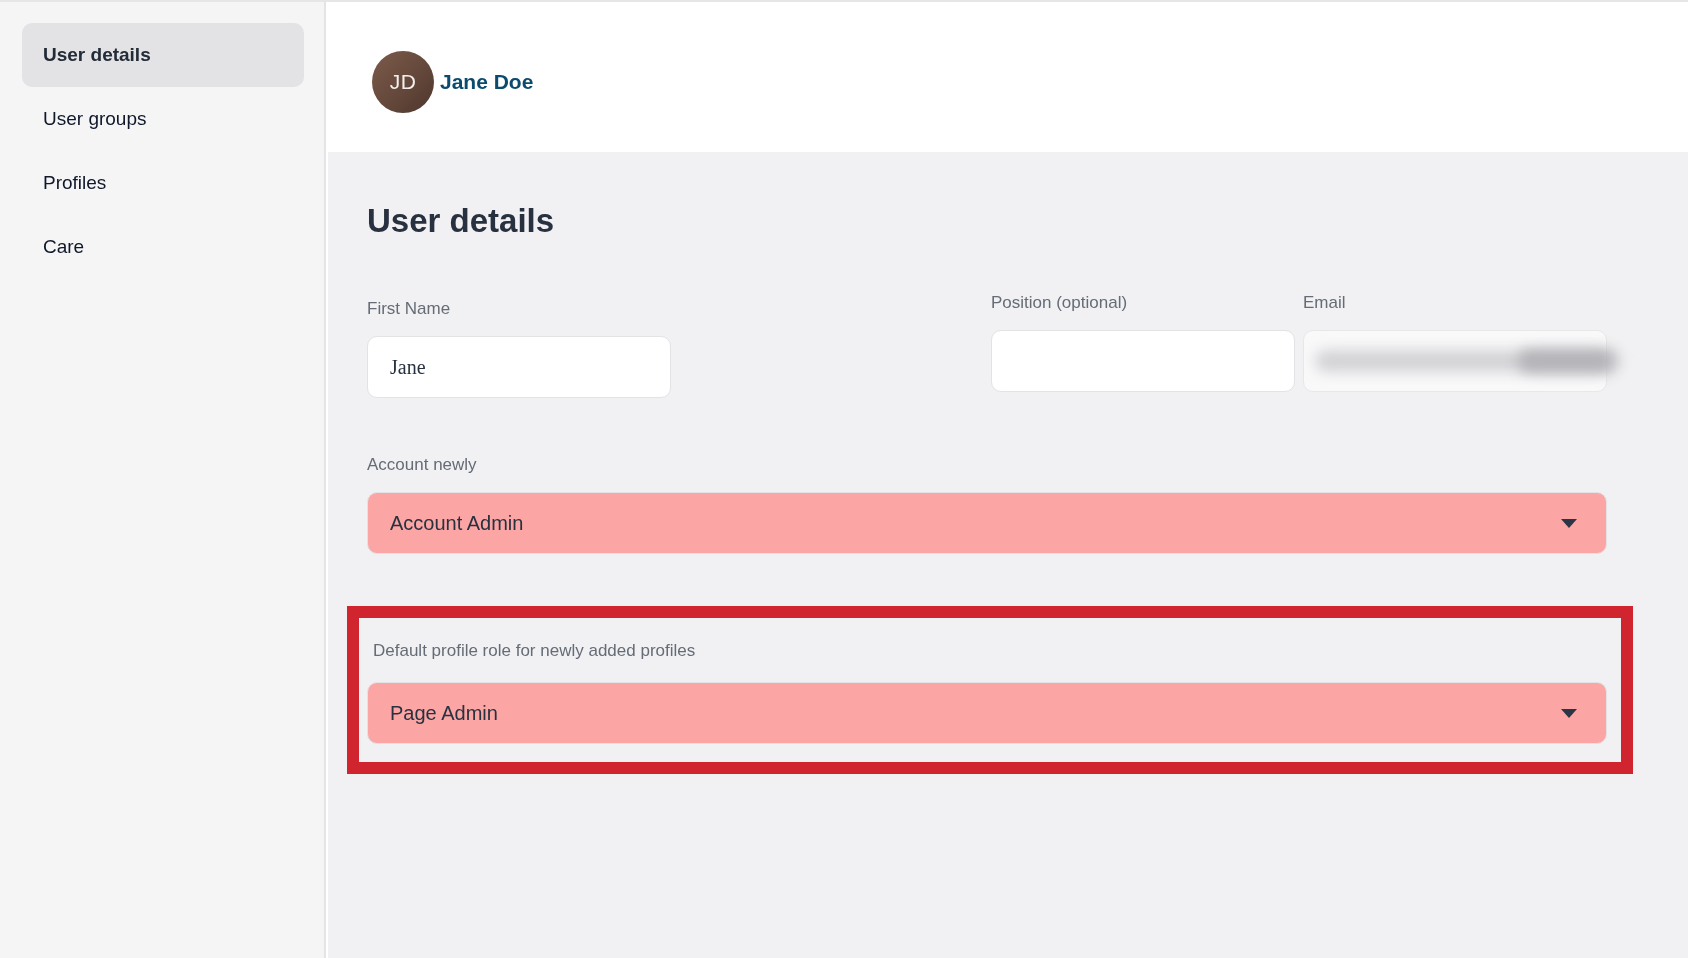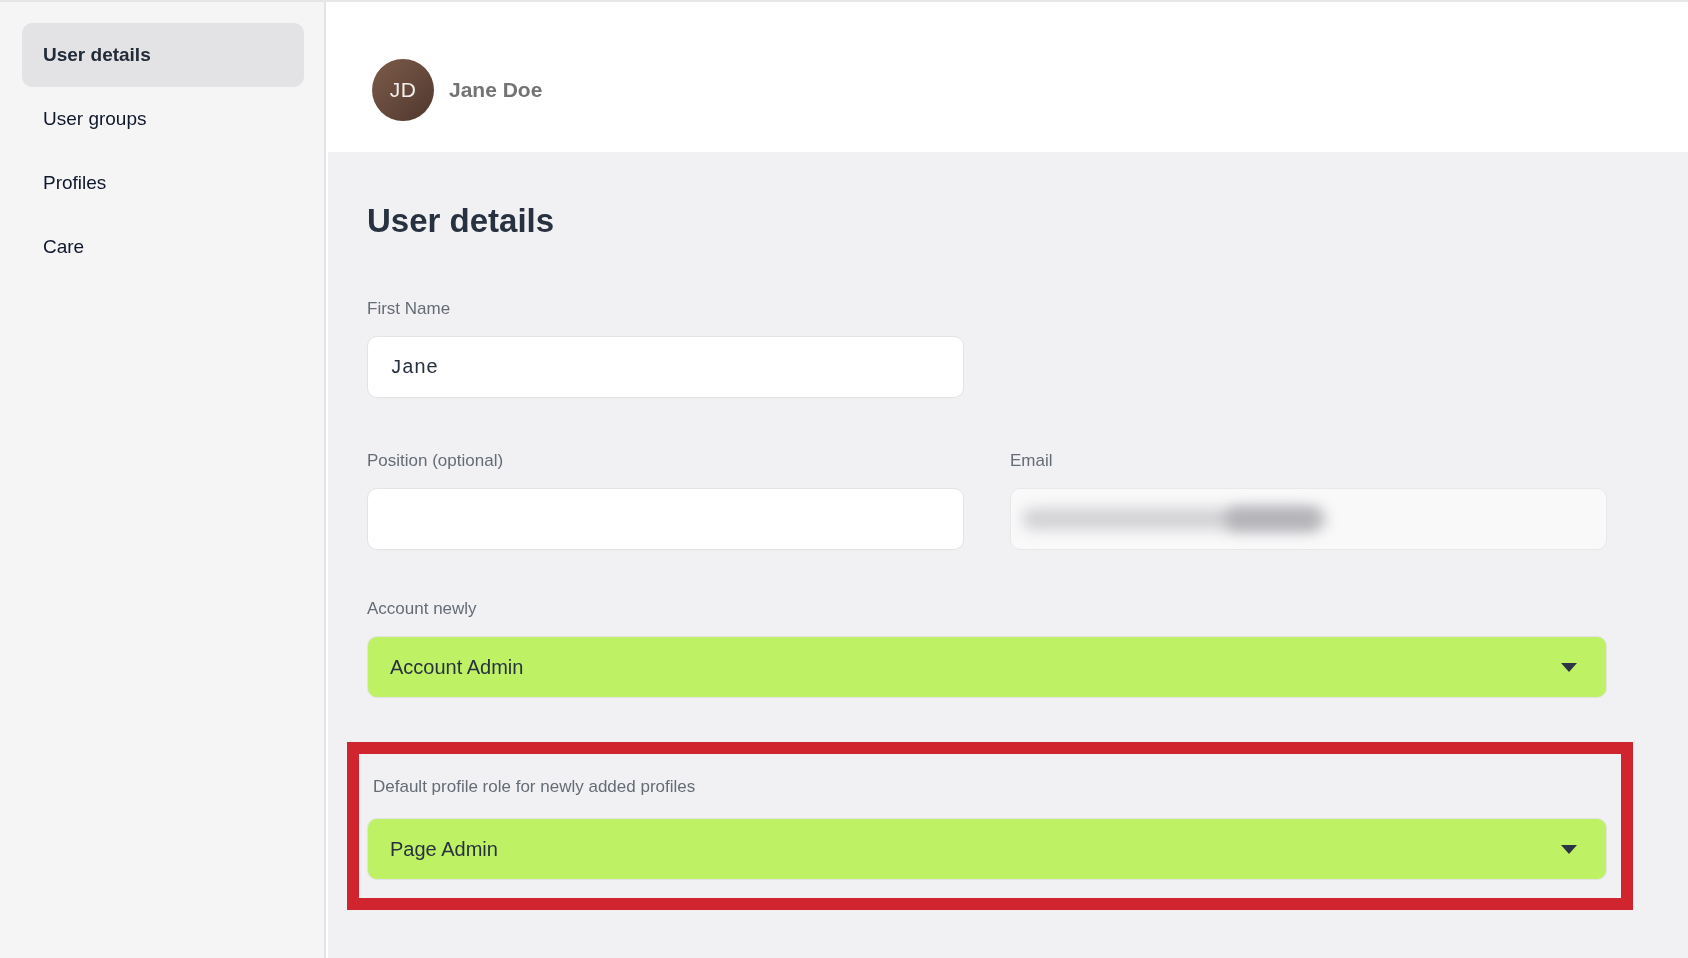--- a/index.html
+++ b/index.html
@@ -32,89 +32,90 @@
     cursor: pointer;
     margin-bottom: 0;
   }
   .nav-item.active {
     background: #e3e3e5;
     font-weight: bold;
     color: #222b38;
   }
   
   .header {
-    position: absolute; left: 328px; top: 16px; right: 0; height: 150px;
+    position: absolute; left: 328px; top: 8px; right: 0; height: 150px;
     background: #ffffff;
     border-bottom: 2px solid #e6e6e8;
     display: flex; align-items: center;
     padding-left: 44px;
   }
   .avatar {
     width: 62px; height: 62px; border-radius: 50%;
     background: linear-gradient(135deg, #7c5b4a 0%, #64483b 55%, #4e362c 100%);
     display: flex; align-items: center; justify-content: center;
     color: #f4efec; font-size: 21px; letter-spacing: 0.5px;
     flex: 0 0 auto;
   }
   .user-name {
-    margin-left: 15px;
-    font-size: 21px; font-weight: bold; color: #737373;
+    margin-left: 6px;
+    font-size: 21px; font-weight: bold; color: #0c4a6e;
   }
   
   .content {
     position: absolute; left: 328px; top: 152px; right: 0; bottom: 0;
     background: #f1f1f3;
     padding: 0 81px 0 39px;
     overflow: hidden;
   }
   .page-title {
     margin-top: 50px;
     font-size: 33px; font-weight: bold; color: #28313f;
     line-height: 38px;
   }
   .form-grid {
     display: grid;
-    grid-template-columns: 1fr 1fr;
+    grid-template-columns: 1fr 1fr 1fr 1fr;
     column-gap: 46px;
     width: 1240px;
+    gap: 8px;
   }
   .group { margin-top: 58px; }
   .group.row2 { margin-top: 52px; }
   .group.full { grid-column: 1 / -1; margin-top: 48px; }
   .field-label {
     display: block;
     font-size: 17px; color: #656c76;
     line-height: 22px;
     margin-bottom: 16px;
   }
   .text-input {
     display: block; width: 100%; height: 62px;
     background: #ffffff;
     border: 1px solid #e3e3e6;
     border-radius: 10px;
     padding: 0 22px;
-    font-family: Liberation Mono, monospace;
+    font-family: Liberation Serif, serif;
     font-size: 20px; color: #28313f;
     outline: none;
   }
   .email-wrap { position: relative; }
   .email-wrap .text-input { background: #f9f9fa; border-color: #e8e8ea; color: transparent; }
   .blur-bar {
     position: absolute; top: 50%; transform: translateY(-50%);
     height: 22px; border-radius: 11px;
     background: #c2c2c6;
     filter: blur(7px);
     opacity: 0.7;
     pointer-events: none;
   }
   .blur-bar.b1 { left: 12px; width: 305px; }
   .blur-bar.b2 { left: 215px; width: 95px; height: 24px; background: #ababb0; opacity: 0.8; }
   .select-box {
     width: 100%; height: 62px;
-    background: #bef264;
+    background: #fca5a5;
     border: 1px solid #e3e3e6;
     border-radius: 10px;
     padding: 0 24px 0 22px;
     display: flex; align-items: center; justify-content: space-between;
     font-size: 20px; color: #28313f;
     cursor: pointer;
   }
   .caret {
     width: 0; height: 0;
     border-left: 8px solid transparent;

